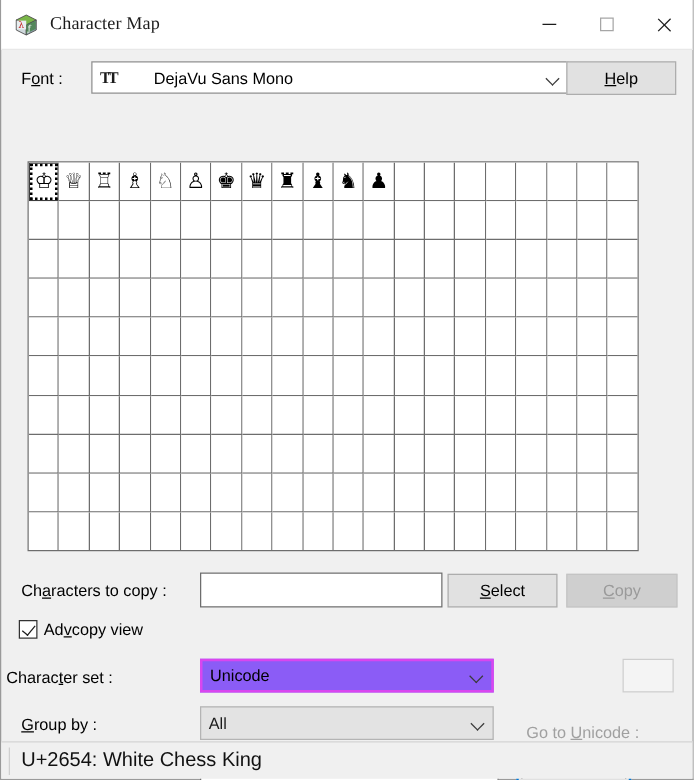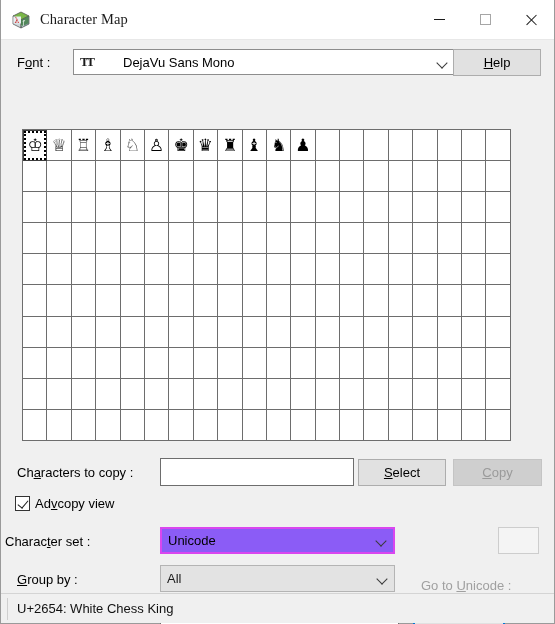--- a/index.html
+++ b/index.html
@@ -265,21 +265,21 @@
     background: #f0f0f0;
     border-top: 1px solid #d4d4d4;
     display: flex; align-items: center;
   }
   .status-inner {
     margin-left: 6px;
     border-left: 1px solid #cfcfcf;
     padding-left: 9px;
     height: 22px;
     display: flex; align-items: center;
-    font-size: 13px;
+    font-size: 16px;
     color: #111;
   }
 </style>
 </head>
 <body>
 
 <div class="window">
 
   <div class="titlebar">
     <div class="title-icon">

